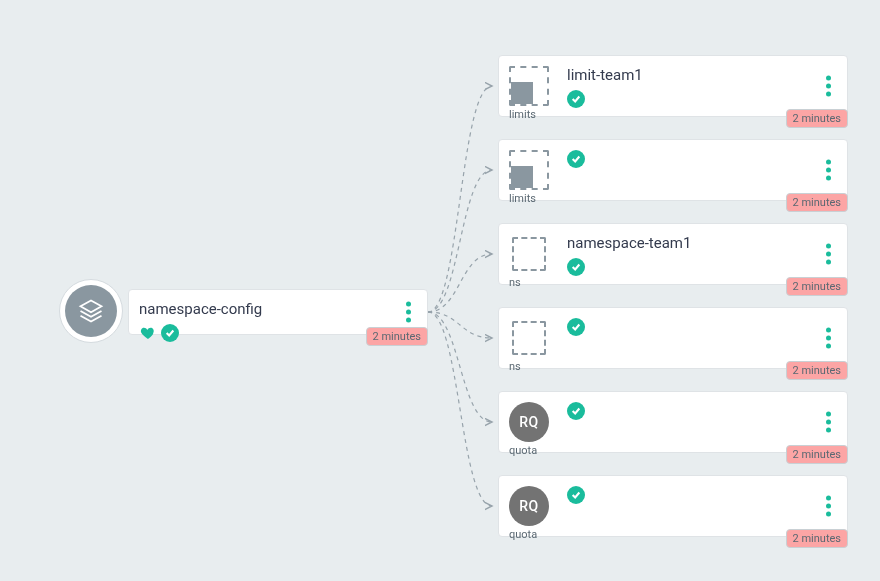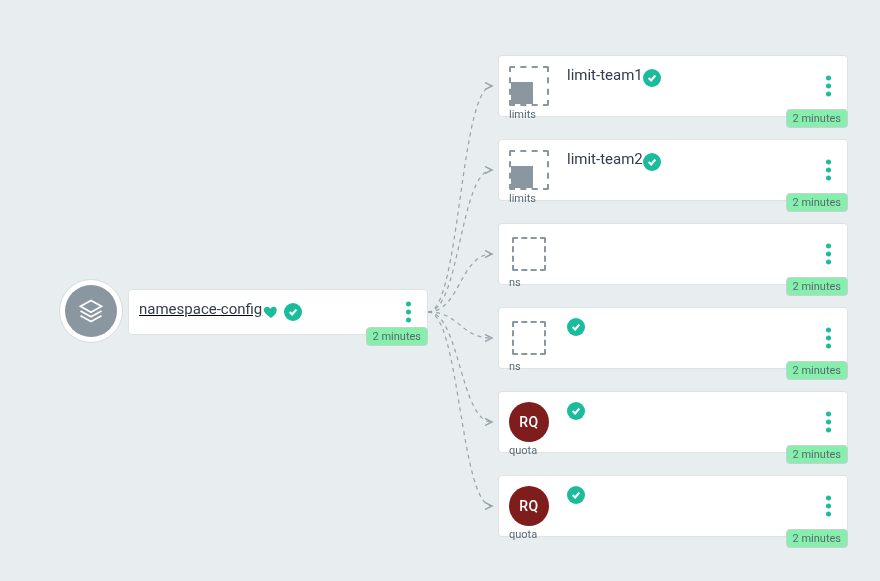--- a/index.html
+++ b/index.html
@@ -69,21 +69,21 @@
     padding: 4px;
   }
   .kebab span {
     width: 5px; height: 5px; border-radius: 50%;
     background: #1abc9c;
   }
   .time-badge {
     position: absolute;
     right: -1px;
     bottom: -12px;
-    background: #86efac;
+    background: #fca5a5;
     border: 1px solid #c9d0d4;
     border-radius: 4px;
     font-size: 11px;
     color: #5a6872;
     padding: 2px 6px;
   }
   .icon-box {
     width: 48px;
     display: flex;
     flex-direction: column;
@@ -110,21 +110,21 @@
     background: #8a97a0;
   }
   .icon-ns .dashed {
     position: absolute; inset: 3px;
     border: 2px dashed #8a97a0;
     border-radius: 2px;
   }
   .icon-rq {
     width: 40px; height: 40px;
     border-radius: 50%;
-    background: #7f1d1d;
+    background: #737373;
     color: #fff;
     font-size: 14px;
     font-weight: 500;
     display: flex;
     align-items: center;
     justify-content: center;
     letter-spacing: 0.5px;
   }
   .root-icon-wrap {
     position: absolute;
@@ -136,20 +136,21 @@
   }
   .root-icon {
     width: 52px; height: 52px;
     border-radius: 50%;
     background: #8a97a0;
     display: flex; align-items: center; justify-content: center;
   }
   .root-icon svg { width: 28px; height: 28px; stroke: #fff; fill: none; stroke-width: 1.5; }
   .col {
     display: flex;
+    flex-direction: column;
     flex: 1;
   }
 </style>
 </head>
 <body>
 <div class="canvas">
 
 <svg class="connectors">
   <defs>
     <marker id="arrow" markerWidth="8" markerHeight="8" refX="6" refY="3" orient="auto">
@@ -169,21 +170,21 @@
 <div class="root-icon-wrap" id="root-icon-wrap" style="left: 59px; top: 279px;">
   <div class="root-icon">
     <svg viewBox="0 0 24 24">
       <polygon points="12,3 21,8 12,13 3,8"></polygon>
       <polyline points="3,12 12,17 21,12"></polyline>
       <polyline points="3,16 12,21 21,16"></polyline>
     </svg>
   </div>
 </div>
 
-<div class="node" id="root-node" style="left: 128px; top: 289px; width: 300px; height: 46px; text-decoration: underline;">
+<div class="node" id="root-node" style="left: 128px; top: 289px; width: 300px; height: 46px;">
   <div class="col">
     <div class="title">namespace-config</div>
     <div class="status-row">
       <span class="heart">
         <svg viewBox="0 0 24 24">
               <path d="M12 21s-7.5-4.6-10-9.3C.3 8 2.2 4 6 4c2.2 0 3.6 1.3 4.5 2.6.3.4.5.8.5.8s.2-.4.5-.8C12.4 5.3 13.8 4 16 4c3.8 0 5.7 4 4 7.7C19.5 16.4 12 21 12 21z"></path>
             </svg>
       </span>
       <span class="check-badge">
         <svg viewBox="0 0 12 12">
@@ -228,21 +229,20 @@
       </div>
       <div class="node" style="left: 498px; top: 139px; width: 350px; height: 62px;">
         <div class="icon-box">
           <div class="icon-square icon-limits">
             <div class="dashed"></div>
             <div class="solid"></div>
           </div>
           <div class="kind-label">limits</div>
         </div>
         <div class="col">
-          <div class="title">limit-team2</div>
           <div class="status-row">
             <span class="check-badge">
               <svg viewBox="0 0 12 12">
                 <polyline points="2,6 5,9 10,3"></polyline>
               </svg>
             </span>
           </div>
         </div>
         <div class="kebab">
           <span></span>
@@ -251,20 +251,30 @@
         </div>
         <div class="time-badge">2 minutes</div>
       </div>
       <div class="node" style="left: 498px; top: 223px; width: 350px; height: 62px;">
         <div class="icon-box">
           <div class="icon-square icon-ns">
             <div class="dashed"></div>
           </div>
           <div class="kind-label">ns</div>
         </div>
+        <div class="col">
+          <div class="title">namespace-team1</div>
+          <div class="status-row">
+            <span class="check-badge">
+              <svg viewBox="0 0 12 12">
+                <polyline points="2,6 5,9 10,3"></polyline>
+              </svg>
+            </span>
+          </div>
+        </div>
         <div class="kebab">
           <span></span>
           <span></span>
           <span></span>
         </div>
         <div class="time-badge">2 minutes</div>
       </div>
       <div class="node" style="left: 498px; top: 307px; width: 350px; height: 62px;">
         <div class="icon-box">
           <div class="icon-square icon-ns">

